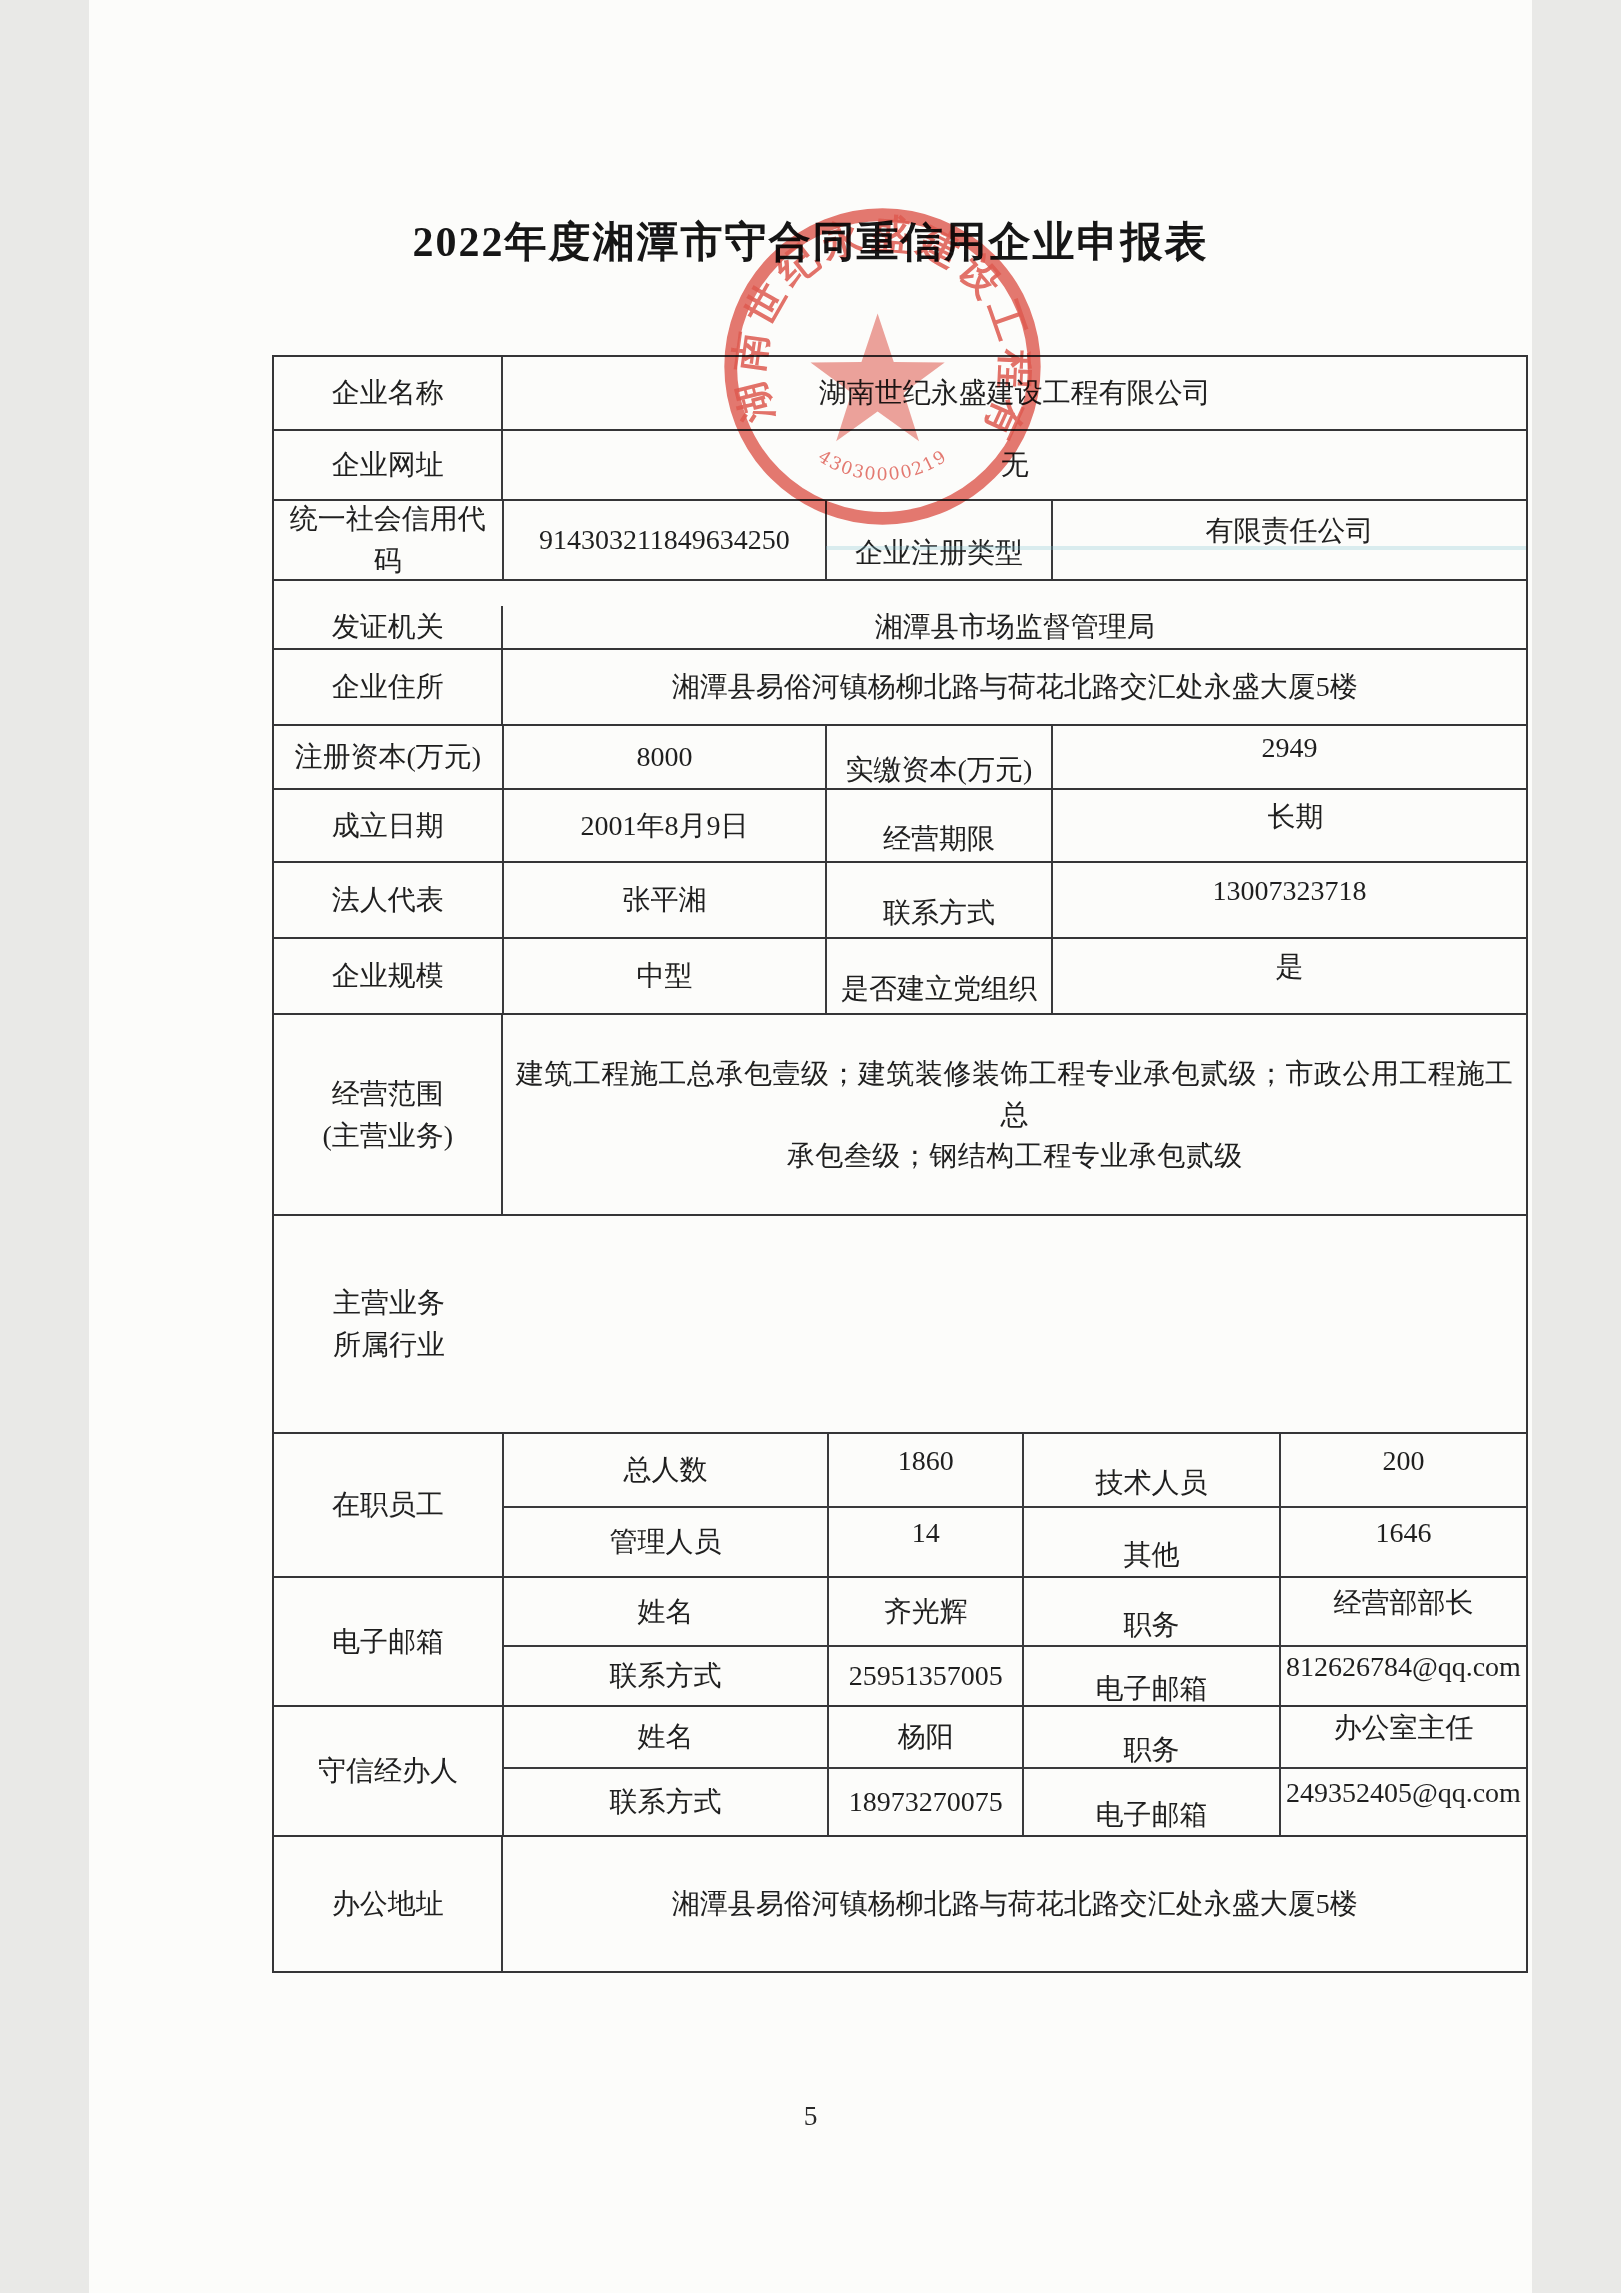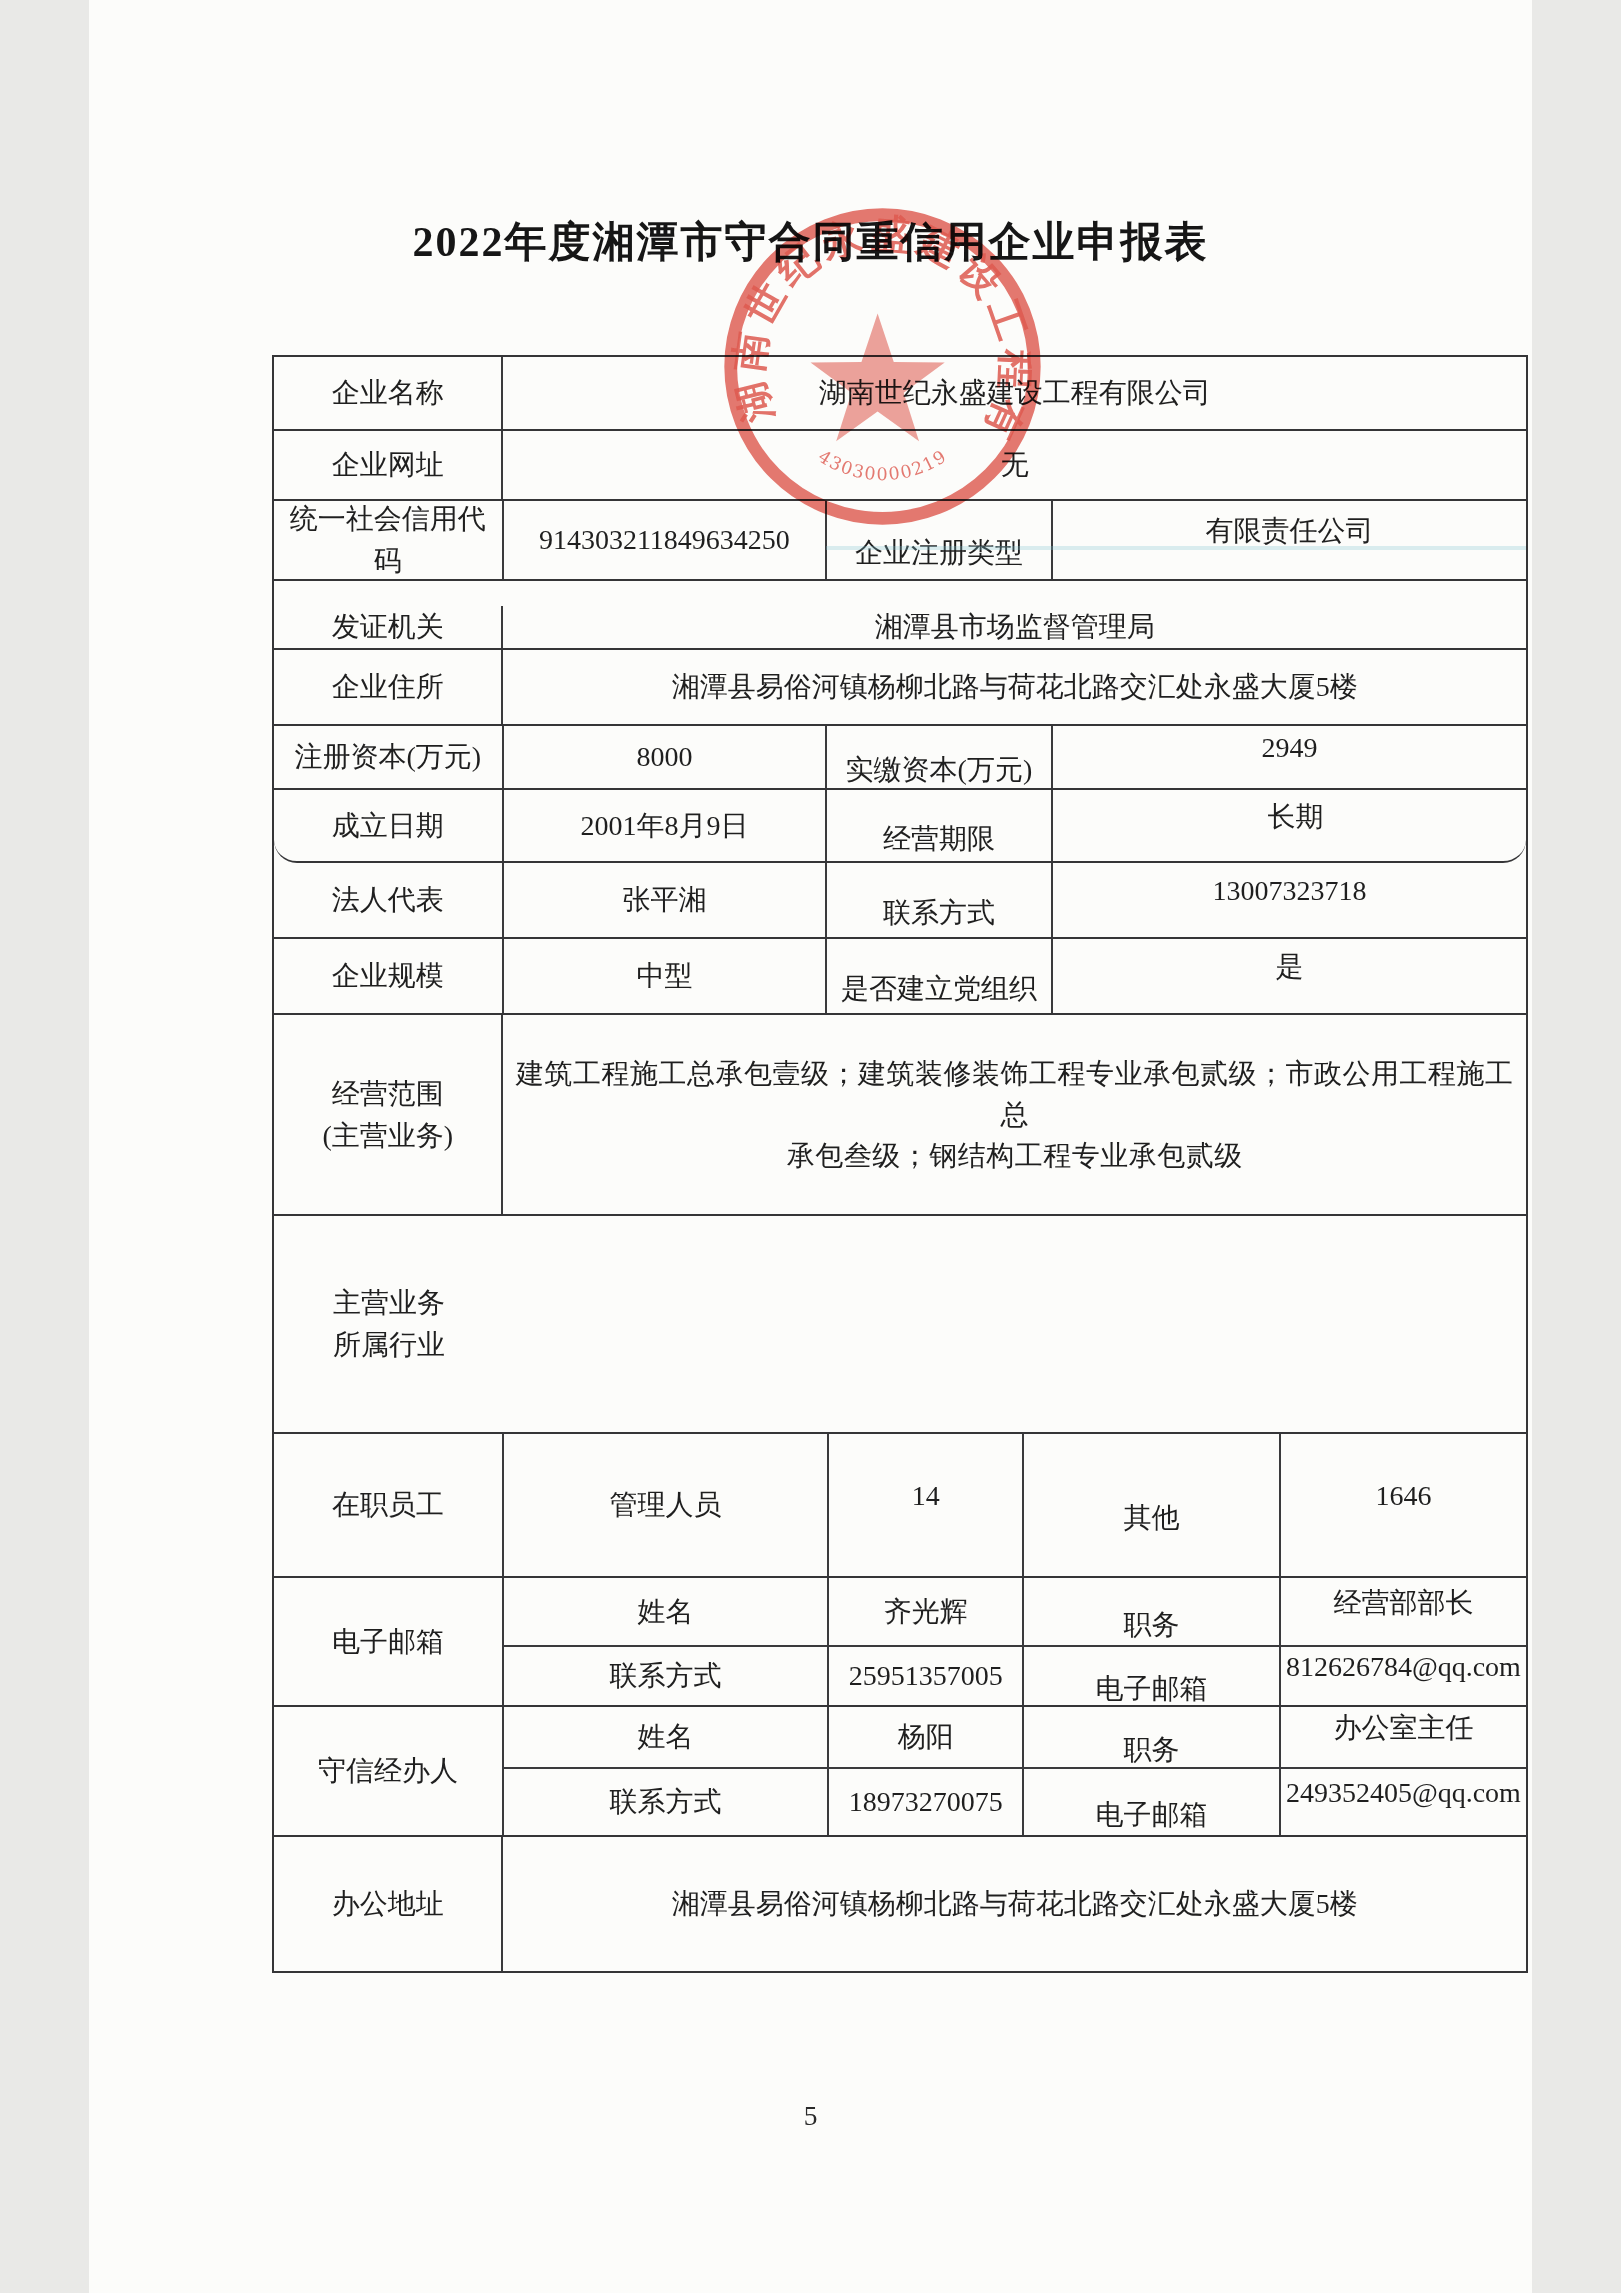--- a/index.html
+++ b/index.html
@@ -95,21 +95,21 @@
       <div class="row" style="height: 76px;">
         <div class="cell" style="width: 230px;"><span class="ct">企业住所</span></div>
         <div class="cell" style="width: 1025px;"><span class="ct">湘潭县易俗河镇杨柳北路与荷花北路交汇处永盛大厦5楼</span></div>
       </div>
       <div class="row" style="height: 64px;">
         <div class="cell" style="width: 230px;"><span class="ct">注册资本(万元)</span></div>
         <div class="cell" style="width: 324px;"><span class="ct">8000</span></div>
         <div class="cell" style="width: 226px;"><span class="ct va-low">实缴资本(万元)</span></div>
         <div class="cell" style="width: 474px;"><span class="ct va-high">2949</span></div>
       </div>
-      <div class="row" style="height: 73px; border-radius: 23px;">
+      <div class="row" style="height: 73px;">
         <div class="cell" style="width: 230px;"><span class="ct">成立日期</span></div>
         <div class="cell" style="width: 324px;"><span class="ct">2001年8月9日</span></div>
         <div class="cell" style="width: 226px;"><span class="ct va-low">经营期限</span></div>
         <div class="cell" style="width: 474px; padding-left: 16px;"><span class="ct va-high">长期</span></div>
       </div>
       <div class="row" style="height: 76px;">
         <div class="cell" style="width: 230px;"><span class="ct">法人代表</span></div>
         <div class="cell" style="width: 324px;"><span class="ct">张平湘</span></div>
         <div class="cell" style="width: 226px;"><span class="ct va-low">联系方式</span></div>
         <div class="cell" style="width: 474px;"><span class="ct va-high">13007323718</span></div>
@@ -126,20 +126,26 @@
         <div class="cell" style="width: 1025px;"><span class="ct scope">建筑工程施工总承包壹级；建筑装修装饰工程专业承包贰级；市政公用工程施工总
 承包叁级；钢结构工程专业承包贰级</span></div>
       </div>
       <div class="row" style="height: 218px;">
         <div class="cell" style="width: 230px;"><span class="ct">主营业务
 所属行业</span></div>
       </div>
       <div class="row grp" style="height: 144px;">
         <div class="cell glab" style="width: 230px;"><span class="ct">在职员工</span></div>
         <div class="subcol">
+          <div class="subrow" style="height: 74px;">
+            <div class="cell" style="width: 326px;"><span class="ct">总人数</span></div>
+            <div class="cell" style="width: 196px;"><span class="ct va-high">1860</span></div>
+            <div class="cell" style="width: 257px;"><span class="ct va-low">技术人员</span></div>
+            <div class="cell" style="width: 246px;"><span class="ct va-high">200</span></div>
+          </div>
           <div class="subrow">
             <div class="cell" style="width: 326px;"><span class="ct">管理人员</span></div>
             <div class="cell" style="width: 196px;"><span class="ct va-high">14</span></div>
             <div class="cell" style="width: 257px;"><span class="ct va-low">其他</span></div>
             <div class="cell" style="width: 246px;"><span class="ct va-high">1646</span></div>
           </div>
         </div>
       </div>
       <div class="row grp" style="height: 129px;">
         <div class="cell glab" style="width: 230px;"><span class="ct">电子邮箱</span></div>

